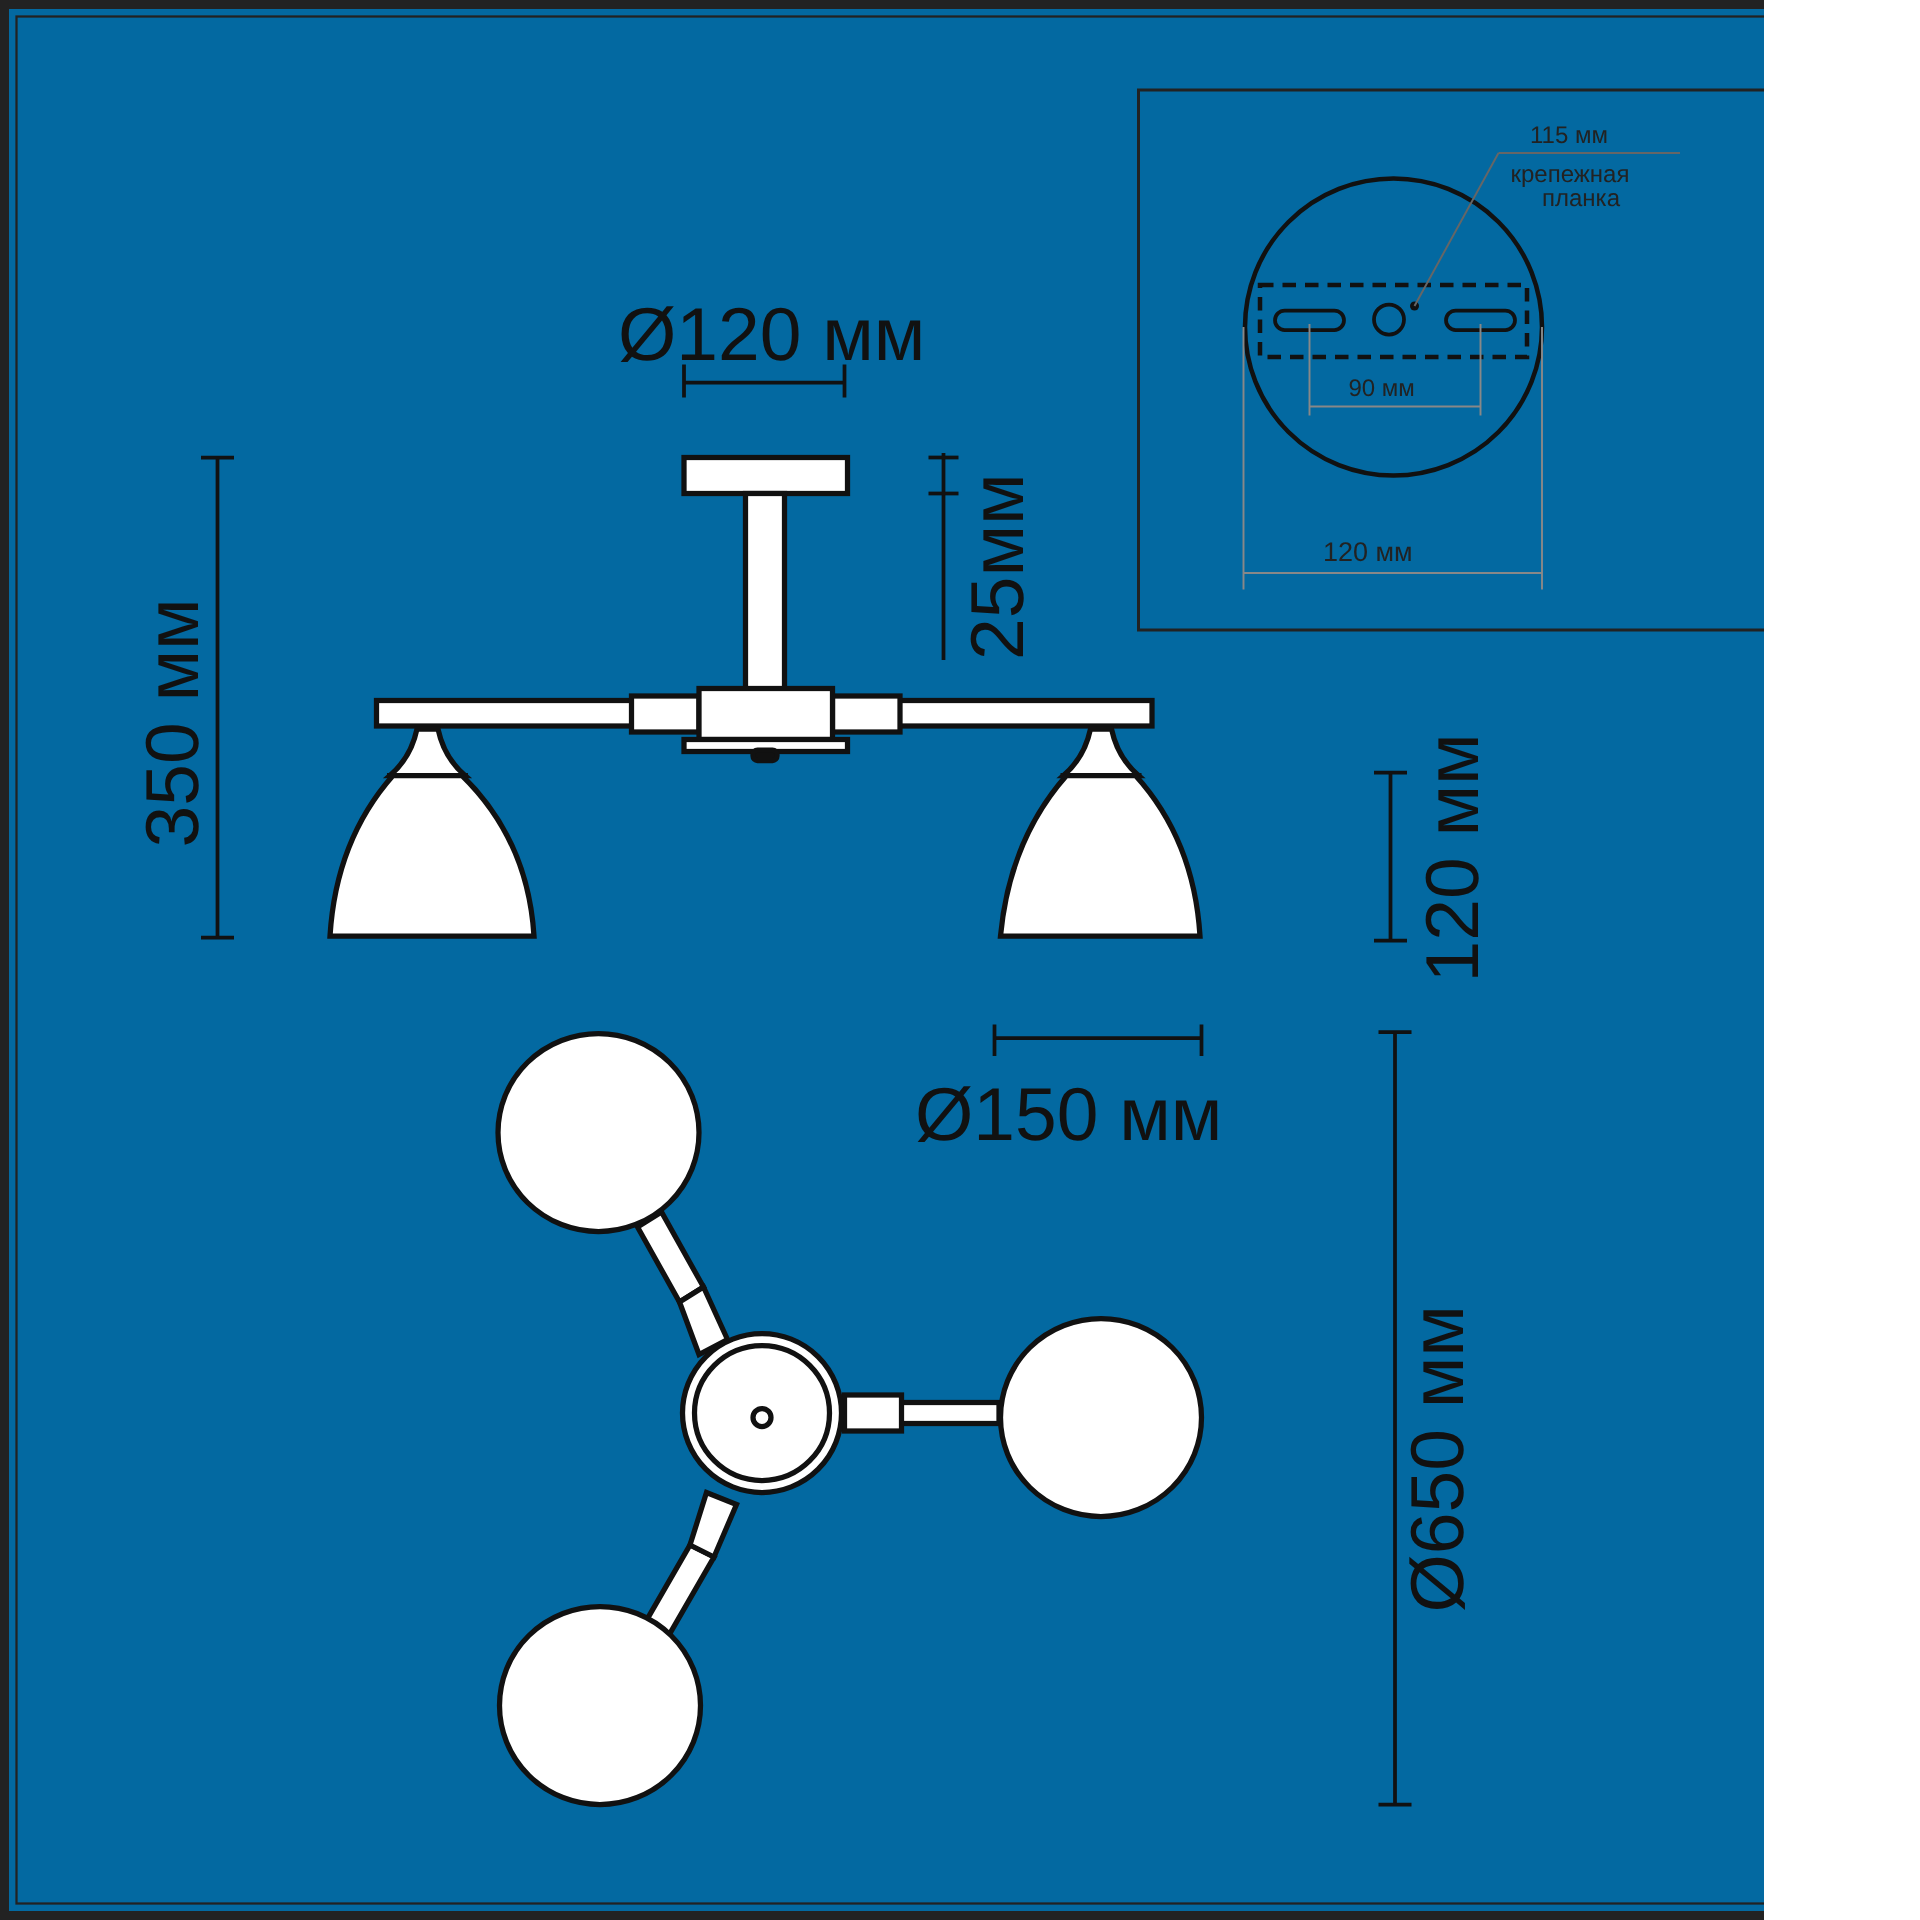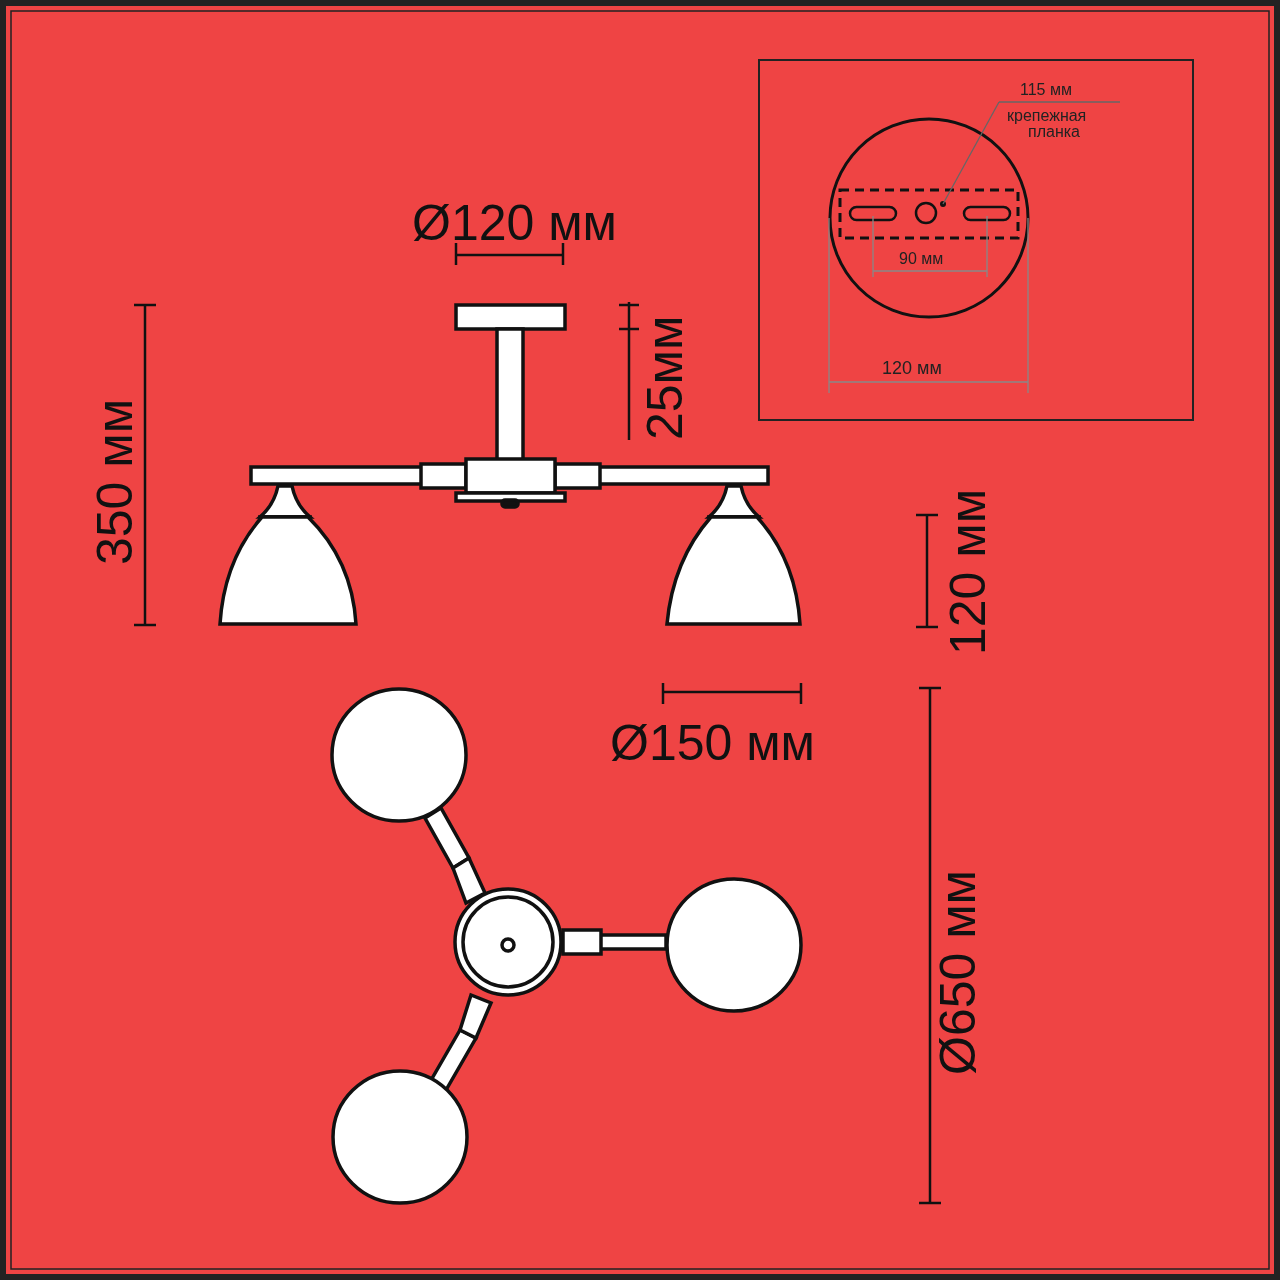--- a/index.html
+++ b/index.html
@@ -1,19 +1,19 @@
 <!DOCTYPE html>
 <html><head>
   <meta charset="utf-8">
   <style>
     html, body { margin: 0; padding: 0; background: #ffffff; }
     .page {
       position: relative;
-      width: 1280px; height: 1280px;
-      background: #ef4444;
+      width: 1176px; height: 1280px;
+      background: #0369a1;
       overflow: hidden;
     }
     svg { position: absolute; left: 0; top: 0; }
     .t { font-family: "Liberation Sans", "DejaVu Sans", sans-serif; fill: #111; }
     .dim-big { font-size: 50px; }
     .dim-sm { font-size: 18px; fill: #222; }
     .dim-label { font-size: 16px; fill: #222; }
   </style>
 </head>
 <body>

